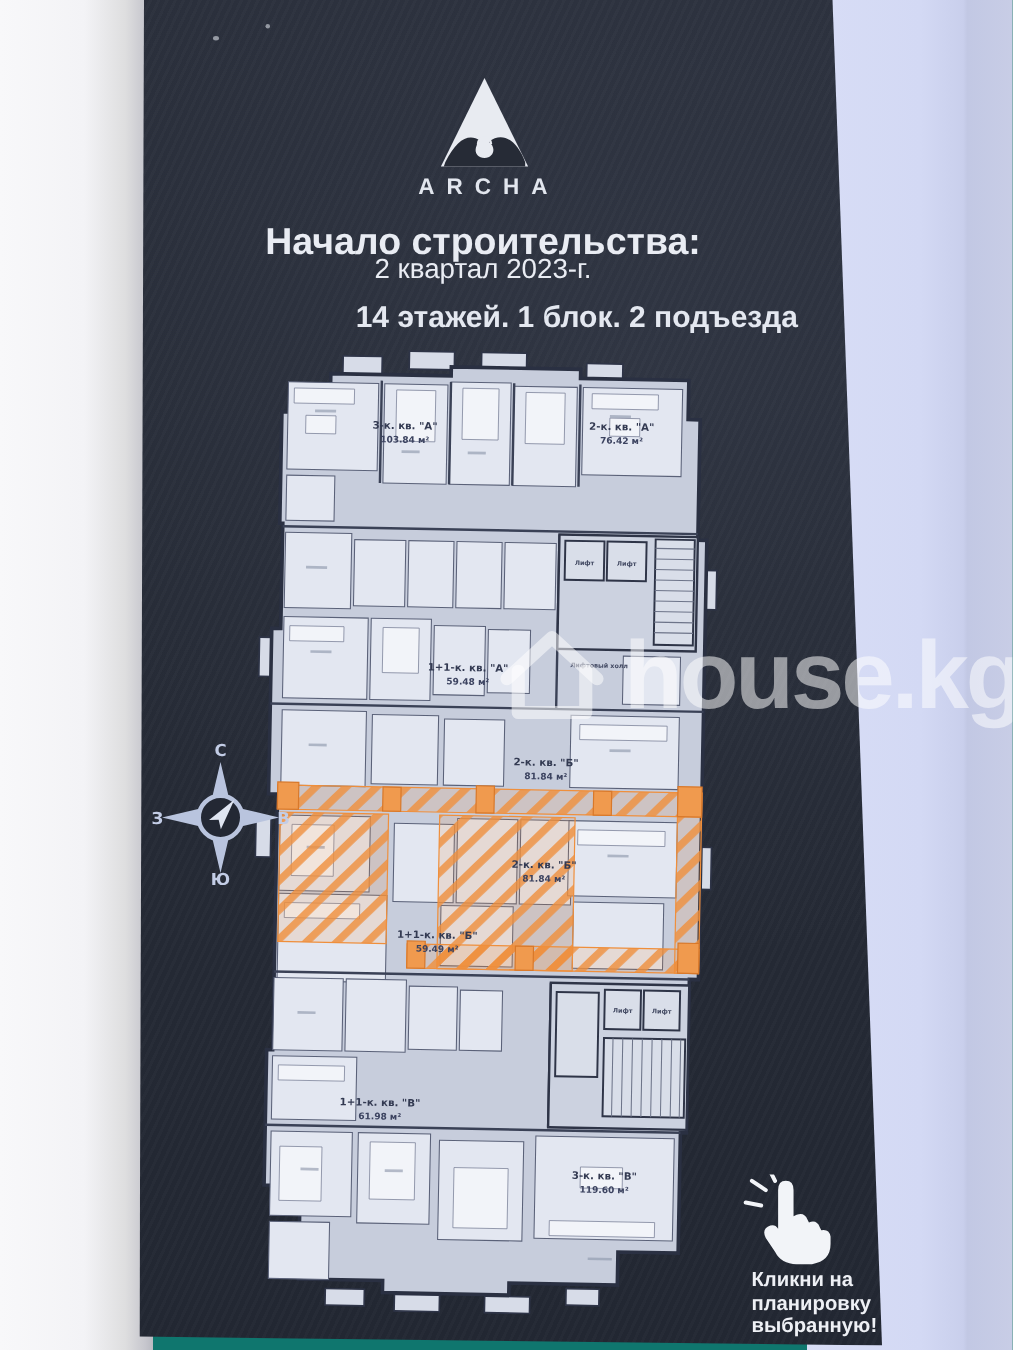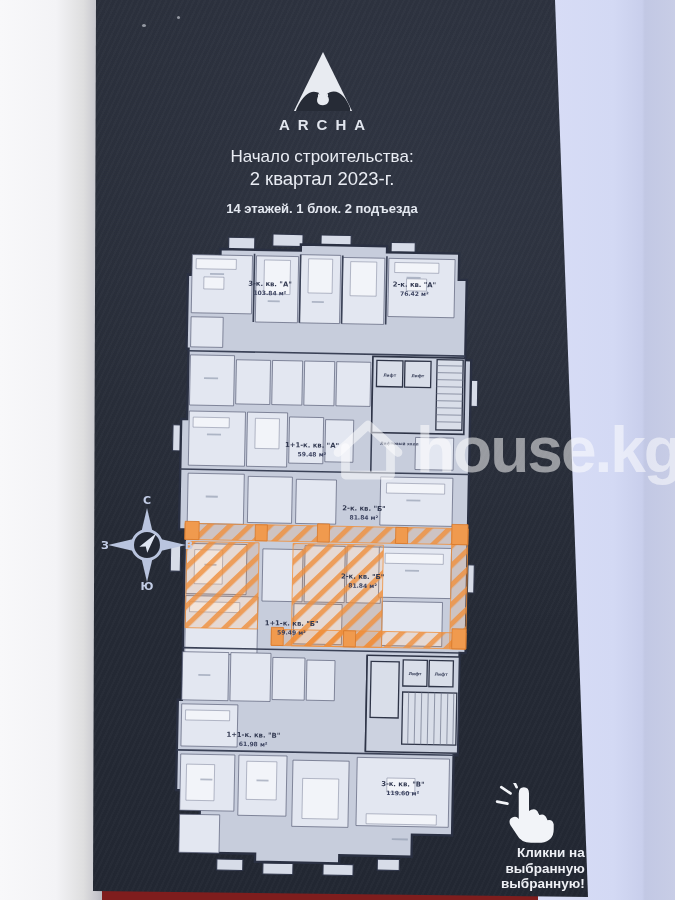--- a/index.html
+++ b/index.html
@@ -1,47 +1,47 @@
 <!DOCTYPE html>
 <html><head>
 <meta charset="utf-8">
 <style>
   html,body{margin:0;padding:0;background:#d9dae2;}
   .scene{position:relative;width:675px;height:900px;overflow:hidden;
-         font-family:"Liberation Sans","DejaVu Sans",sans-serif;background:#7f1d1d;}
+         font-family:"Liberation Sans","DejaVu Sans",sans-serif;background:#0f766e;}
   .bg-left{position:absolute;left:0;top:0;width:102px;height:900px;
     background:linear-gradient(90deg,#f8f8fa 0%,#f3f3f6 55%,#dededf 82%,#c6c6cd 95%,#b9bac2 100%);}
   .bg-right{position:absolute;left:538px;top:0;width:137px;height:900px;
     background:linear-gradient(90deg,#d8ddf6 0%,#d3d9f4 55%,#c9cfec 76%,#c2c8e4 78%,#c8cde6 100%);}
   .poster{position:absolute;left:0;top:0;width:675px;height:900px;
     clip-path:polygon(96px 0px,555px 0px,588px 897px,93px 891px);
     background:
       radial-gradient(120% 80% at 62% 28%, rgba(120,130,160,.10) 0%, rgba(0,0,0,0) 55%),
       repeating-linear-gradient(115deg, rgba(255,255,255,.018) 0 2px, rgba(0,0,0,0) 2px 5px),
       linear-gradient(180deg,#2a2f3b 0%,#262b36 45%,#222732 100%);}
   .speck{position:absolute;border-radius:50%;background:rgba(235,238,246,.55);}
   .logo-wrap{position:absolute;left:292px;top:50px;width:62px;height:64px;}
   .brand{position:absolute;left:212px;top:116px;width:220px;text-align:center;
     color:#e2e6ee;font-size:15px;font-weight:700;letter-spacing:8px;text-indent:8px;}
   .start1{position:absolute;left:132px;top:147px;width:380px;text-align:center;
-    color:#e9ecf3;font-size:17px;font-weight:400;}
+    color:#e9ecf3;font-size:25px;font-weight:700;}
   .start2{position:absolute;left:132px;top:168px;width:380px;text-align:center;
     color:#e9ecf3;font-size:18.5px;font-weight:400;}
-  .info{position:absolute;left:112px;top:201px;width:420px;text-align:center;
-    color:#e4e8f0;font-size:13px;font-weight:700;}
+  .info{position:absolute;left:112px;top:201px;width:420px;text-align:right;
+    color:#e4e8f0;font-size:20px;font-weight:700;}
   .plan-wrap{position:absolute;left:164px;top:231px;width:314px;height:650px;
     transform:rotate(1.1deg);transform-origin:50% 50%;}
   .compass{position:absolute;left:100px;top:494px;width:94px;height:96px;}
   .watermark{position:absolute;left:328px;top:410px;display:flex;align-items:center;gap:8px;
     pointer-events:none;}
   .watermark span{color:rgba(255,255,255,.52);font-size:64px;font-weight:700;
     letter-spacing:-2px;line-height:80px;white-space:nowrap;}
   .cta-hand{position:absolute;left:492px;top:783px;width:72px;height:64px;}
   .cta-text{position:absolute;left:501px;top:845px;color:#eef0f5;font-size:13.5px;
-    font-weight:700;line-height:15.5px;text-align:right;}
+    font-weight:700;line-height:15.5px;}
   
   .base{fill:#c7cddc;stroke:#2a3042;stroke-width:2.4;stroke-linejoin:miter;}
   .balc{fill:#d7dce8;stroke:#2e3447;stroke-width:1.1;}
   .room{fill:#e3e7f1;stroke:#5a6178;stroke-width:.7;}
   .furn{fill:#f2f4f9;stroke:#777e95;stroke-width:.5;}
   .wall{stroke:#3a4156;stroke-width:1.6;fill:none;}
   .core{fill:#ccd2e0;stroke:#2e3447;stroke-width:1.6;}
   .elev{fill:#d9dee9;stroke:#2e3447;stroke-width:1.3;}
   .steps{stroke:#6d7489;stroke-width:.7;}
   .hatchrect{fill:url(#oh);stroke:#ef8f3c;stroke-width:.8;}
@@ -268,21 +268,21 @@
       <text class="cdir" x="47" y="96">Ю</text>
       <text class="cdir" x="5" y="55">З</text>
     </svg>
 
     <svg class="cta-hand" viewBox="0 0 70 62">
       <path d="M26,32 V10 Q26,4 31,4 Q36,4 36,10 V27 L38,26 Q43,24 45,29 L46,31 Q51,29 53,34 L54,36 Q59,35 60,40 V45 Q60,56 48,58 L38,58 Q28,58 24,50 L18,41 Q15,35 21,33 Q24,32 26,35 Z" fill="#f2f4f8"></path>
       <path d="M18,10 L9,4 M15,20 L5,18 M24,4 L21,-2" stroke="#f2f4f8" stroke-width="2.6" stroke-linecap="round"></path>
     </svg>
     <div class="cta-text">
       <div>Кликни на</div>
-      <div>выбранную</div>
+      <div>планировку</div>
       <div>выбранную!</div>
     </div>
   </div>
 
   <div class="watermark">
     <svg width="80" height="80" viewBox="0 0 64 64">
       <path d="M8,34 L32,12 L56,34" fill="none" stroke="rgba(255,255,255,.52)" stroke-width="7" stroke-linecap="round" stroke-linejoin="round"></path>
       <path d="M14,30 V52 H50 V30" fill="none" stroke="rgba(255,255,255,.52)" stroke-width="7" stroke-linecap="round" stroke-linejoin="round"></path>
     </svg>
     <span>house.kg</span>

